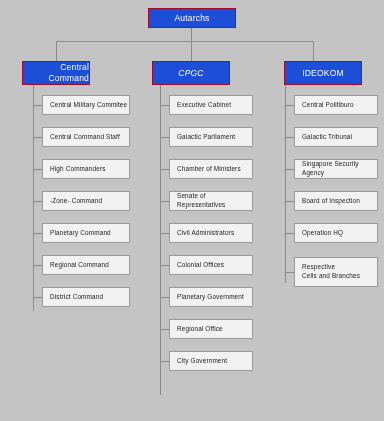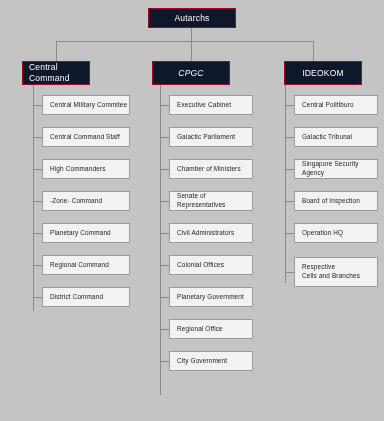--- a/index.html
+++ b/index.html
@@ -23,37 +23,38 @@
   .line {
     position: absolute;
     background: #8a8a8a;
   }
   .line.v { width: 1px; }
   .line.h { height: 1px; }
 
   
   .node-red {
     position: absolute;
-    background: #0f172a;
+    background: #1d4ed8;
     color: #ffffff;
     border: 1px solid #9c0a27;
     box-sizing: border-box;
     font-size: 8.5px;
     letter-spacing: 0.2px;
     display: flex;
     align-items: center;
     line-height: 1.25;
   }
   .node-red.center {
     justify-content: center;
     text-align: center;
   }
   .node-red.left {
     justify-content: flex-start;
     padding-left: 6px;
+    text-align: right;
   }
 
   
   .node-box {
     position: absolute;
     background: #f2f2f2;
     border: 1px solid #9a9a9a;
     box-sizing: border-box;
     color: #1b1b1b;
     font-size: 6.4px;

